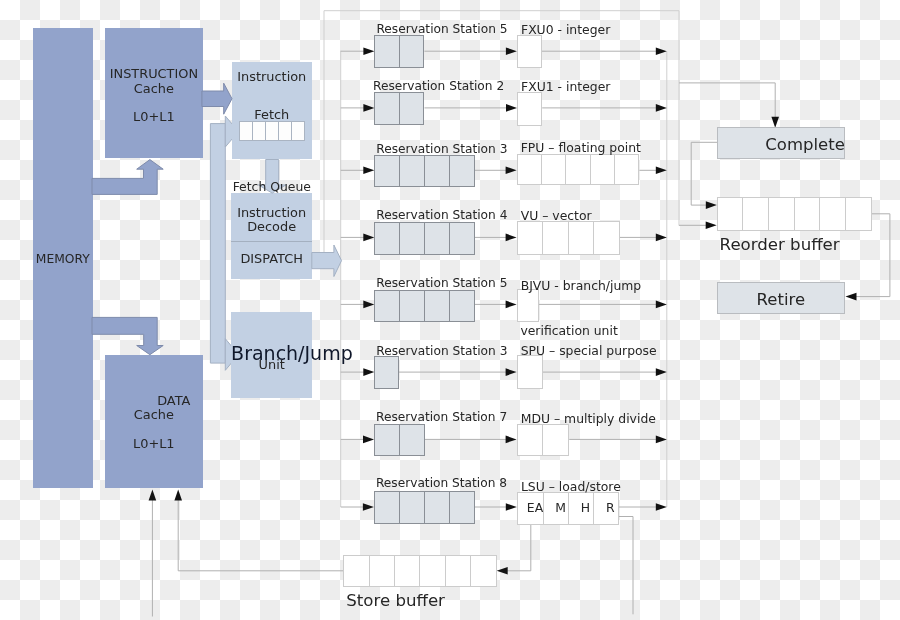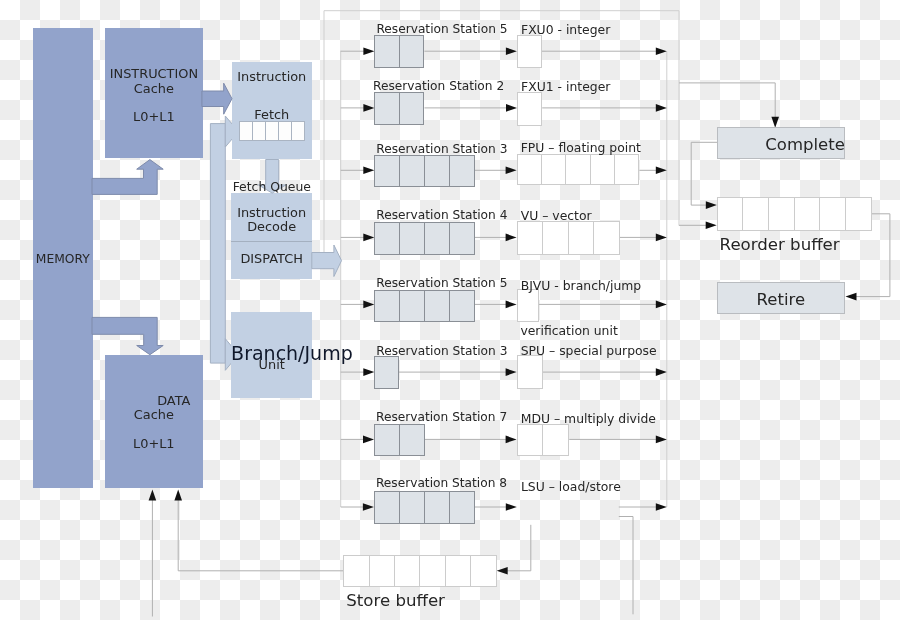--- a/index.html
+++ b/index.html
@@ -232,20 +232,26 @@
       <div style="flex:1 1 0;height:100%;box-sizing:border-box;border-left:1px solid #cccccc;"></div>
     </div>
 <div class="tx" style="left:375.9px;top:477.4px;font-size:12.2px;color:#262626;z-index:7;">Reservation Station 8</div>
 <div class="blk" style="left:373.9px;top:491.4px;width:100.80000000000001px;height:32.89999999999998px;background:#dee3e8;border:1px solid #8a8f96;z-index:4;display:flex;">
       <div style="flex:1 1 0;height:100%;box-sizing:border-box;"></div>
       <div style="flex:1 1 0;height:100%;box-sizing:border-box;border-left:1px solid #8a8f96;"></div>
       <div style="flex:1 1 0;height:100%;box-sizing:border-box;border-left:1px solid #8a8f96;"></div>
       <div style="flex:1 1 0;height:100%;box-sizing:border-box;border-left:1px solid #8a8f96;"></div>
     </div>
 <div class="tx" style="left:520.9px;top:481.0px;font-size:12.4px;color:#262626;z-index:7;">LSU – load/store</div>
+<div class="blk" style="left:516.8px;top:491.5px;width:102.0px;height:33.700000000000045px;background:#ffffff;border:1px solid #cccccc;z-index:4;display:flex;">
+      <div style="flex:1 1 0;height:100%;box-sizing:border-box;display:flex;align-items:center;justify-content:center;padding-left:9px;font-size:12.4px;color:#262626;line-height:1;">EA</div>
+      <div style="flex:1 1 0;height:100%;box-sizing:border-box;border-left:1px solid #cccccc;display:flex;align-items:center;justify-content:center;padding-left:9px;font-size:12.4px;color:#262626;line-height:1;">M</div>
+      <div style="flex:1 1 0;height:100%;box-sizing:border-box;border-left:1px solid #cccccc;display:flex;align-items:center;justify-content:center;padding-left:9px;font-size:12.4px;color:#262626;line-height:1;">H</div>
+      <div style="flex:1 1 0;height:100%;box-sizing:border-box;border-left:1px solid #cccccc;display:flex;align-items:center;justify-content:center;padding-left:9px;font-size:12.4px;color:#262626;line-height:1;">R</div>
+    </div>
 <div class="blk" style="left:716.8px;top:127.3px;width:128.0px;height:31.6px;background:#dee3e8;border:1px solid #b9bcc0;z-index:4;"></div>
 <div class="tx" style="left:716.8px;top:136.6px;font-size:16.5px;width:128.0px;text-align:right;color:#262626;z-index:7;">Complete</div>
 <div class="blk" style="left:716.7px;top:197.0px;width:155.0px;height:33.5px;background:#ffffff;border:1px solid #cccccc;z-index:4;display:flex;">
       <div style="flex:1 1 0;height:100%;box-sizing:border-box;"></div>
       <div style="flex:1 1 0;height:100%;box-sizing:border-box;border-left:1px solid #cccccc;"></div>
       <div style="flex:1 1 0;height:100%;box-sizing:border-box;border-left:1px solid #cccccc;"></div>
       <div style="flex:1 1 0;height:100%;box-sizing:border-box;border-left:1px solid #cccccc;"></div>
       <div style="flex:1 1 0;height:100%;box-sizing:border-box;border-left:1px solid #cccccc;"></div>
       <div style="flex:1 1 0;height:100%;box-sizing:border-box;border-left:1px solid #cccccc;"></div>
     </div>

